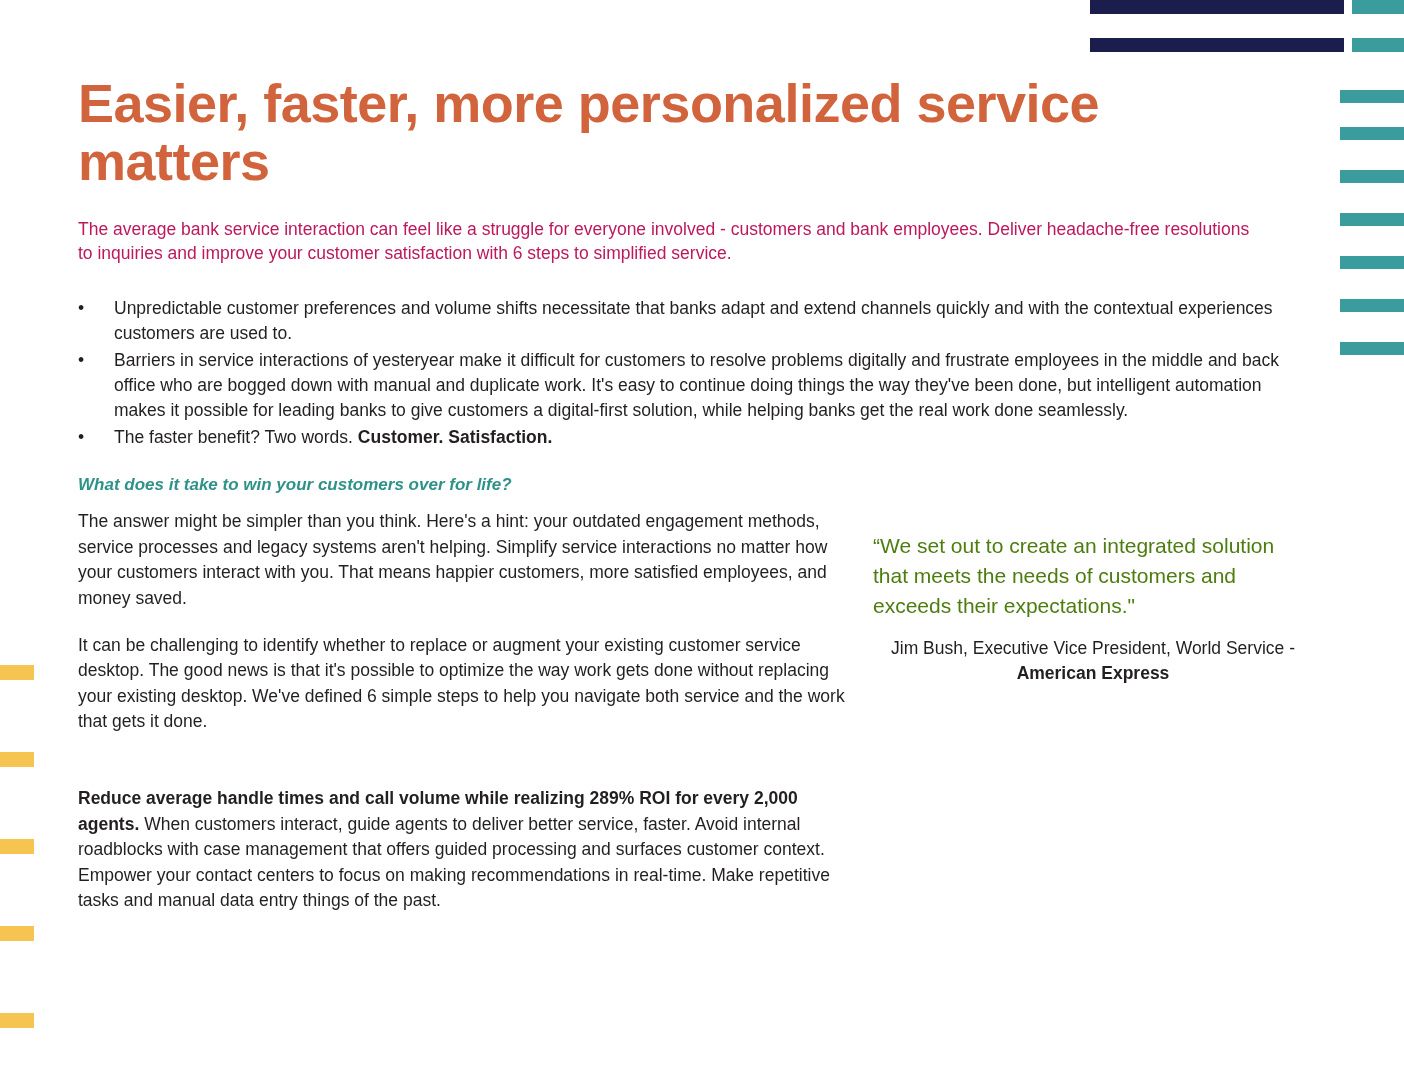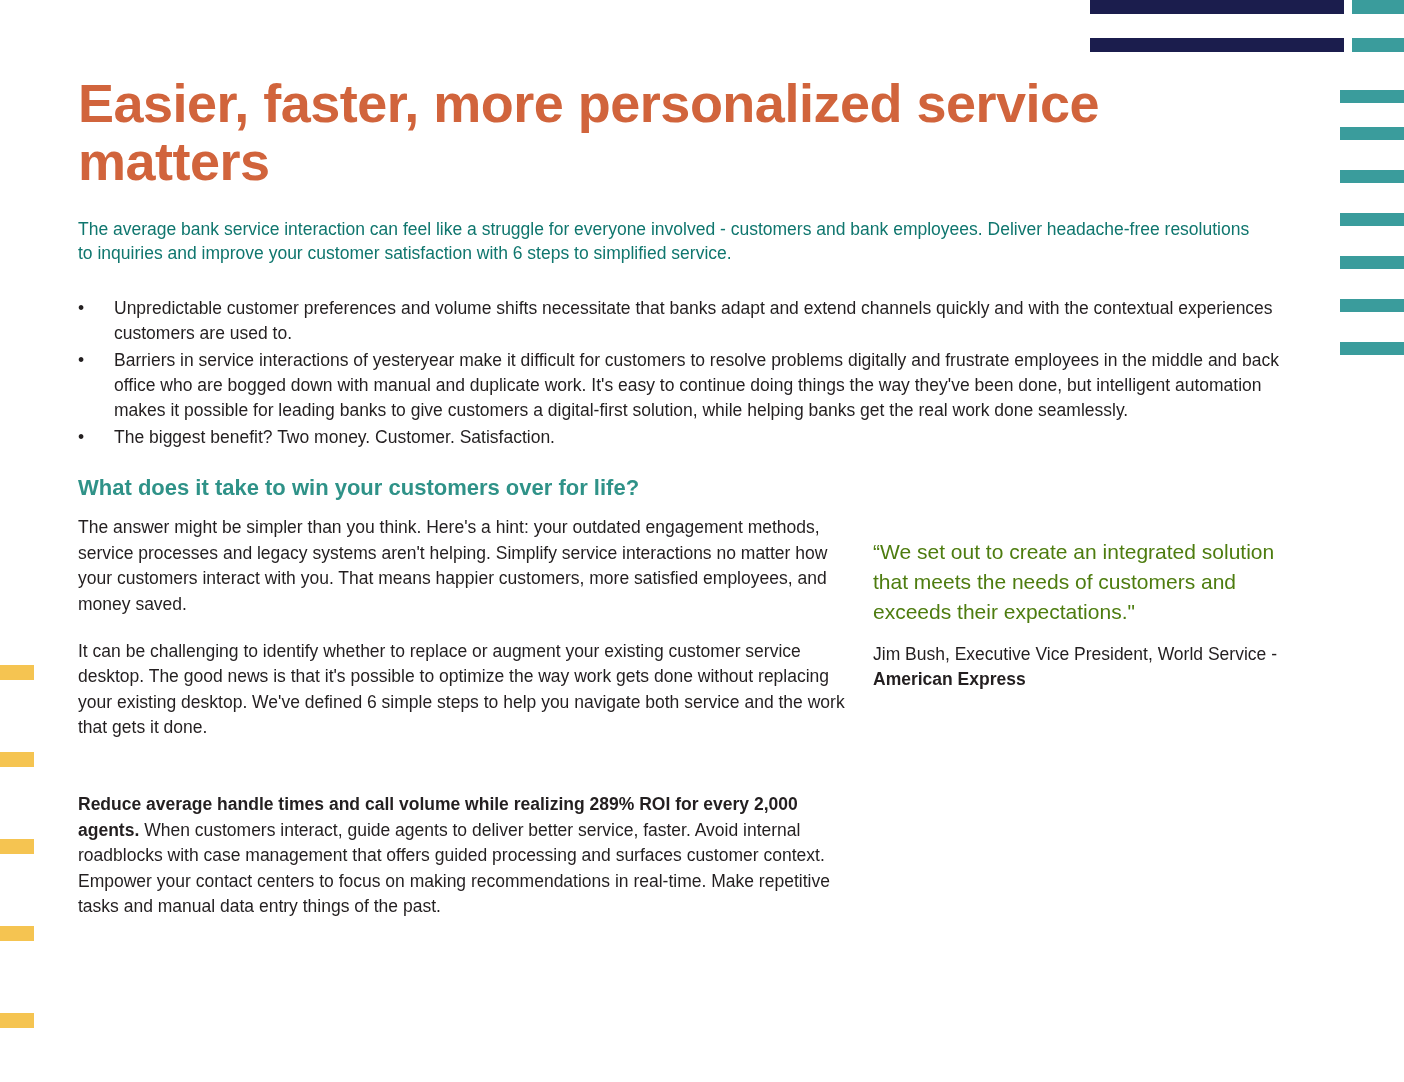--- a/index.html
+++ b/index.html
@@ -56,21 +56,21 @@
     color: #d1643c;
     margin: 0 0 26px 0;
     letter-spacing: -0.5px;
     max-width: 1120px;
   }
 
   p.intro {
     font-size: 17.5px;
     line-height: 1.42;
     margin: 0 0 30px 0;
-    color: #0f766e;
+    color: #be185d;
     max-width: 1190px;
   }
 
   h2.section-head {
     font-size: 18px;
     font-weight: bold;
     color: #2f9288;
     margin: 0 0 4px 0;
   }
 
@@ -89,29 +89,30 @@
   }
   ul.bullets li:before {
     content: "•";
     position: absolute;
     left: 0;
     top: 0;
     font-size: 17.5px;
     color: #231f20;
   }
   .strong-inline {
-    font-weight: normal;
+    font-weight: bold;
     text-align: right;
   }
 
   h2.section-head-2 {
-    font-size: 22px;
+    font-size: 17px;
     font-weight: bold;
     color: #2f9288;
     margin: 0 0 14px 0;
+    font-style: italic;
   }
 
   .two-col {
     position: relative;
   }
 
   .col-left {
     width: 775px;
   }
   .col-left p {
@@ -135,21 +136,21 @@
   .quote-text {
     font-size: 21px;
     line-height: 1.42;
     color: #4d7c0f;
     margin: 0 0 15px 0;
   }
   .quote-attrib {
     font-size: 17.5px;
     line-height: 1.42;
     color: #231f20;
-    text-align: left;
+    text-align: center;
     margin: 0;
   }
   .quote-attrib .company {
     font-weight: bold;
   }
 
   .spacer-lg { height: 30px; }
 </style>
 </head>
 <body>
@@ -178,21 +179,21 @@
   <div class="content">
 
     <h1 class="title">Easier, faster, more personalized service matters</h1>
 
     <p class="intro">The average bank service interaction can feel like a struggle for everyone involved - customers and bank employees. Deliver headache-free resolutions to inquiries and improve your customer satisfaction with 6 steps to simplified service.</p>
 
 
     <ul class="bullets">
       <li><span>Unpredictable customer preferences and volume shifts necessitate that banks adapt and extend channels quickly and with the contextual experiences customers are used to.</span></li>
       <li><span>Barriers in service interactions of yesteryear make it difficult for customers to resolve problems digitally and frustrate employees in the middle and back office who are bogged down with manual and duplicate work. It's easy to continue doing things the way they've been done, but intelligent automation makes it possible for leading banks to give customers a digital-first solution, while helping banks get the real work done seamlessly.</span></li>
-      <li><span>The biggest benefit? Two money. </span><span class="strong-inline">Customer. Satisfaction.</span></li>
+      <li><span>The faster benefit? Two words. </span><span class="strong-inline">Customer. Satisfaction.</span></li>
     </ul>
 
     <h2 class="section-head-2">What does it take to win your customers over for life?</h2>
 
     <div class="two-col">
 
       <div class="col-left">
         <p>The answer might be simpler than you think. Here's a hint: your outdated engagement methods, service processes and legacy systems aren't helping. Simplify service interactions no matter how your customers interact with you. That means happier customers, more satisfied employees, and money saved.</p>
         <p>It can be challenging to identify whether to replace or augment your existing customer service desktop. The good news is that it's possible to optimize the way work gets done without replacing your existing desktop. We've defined 6 simple steps to help you navigate both service and the work that gets it done.</p>
         <div class="spacer-lg"></div>

